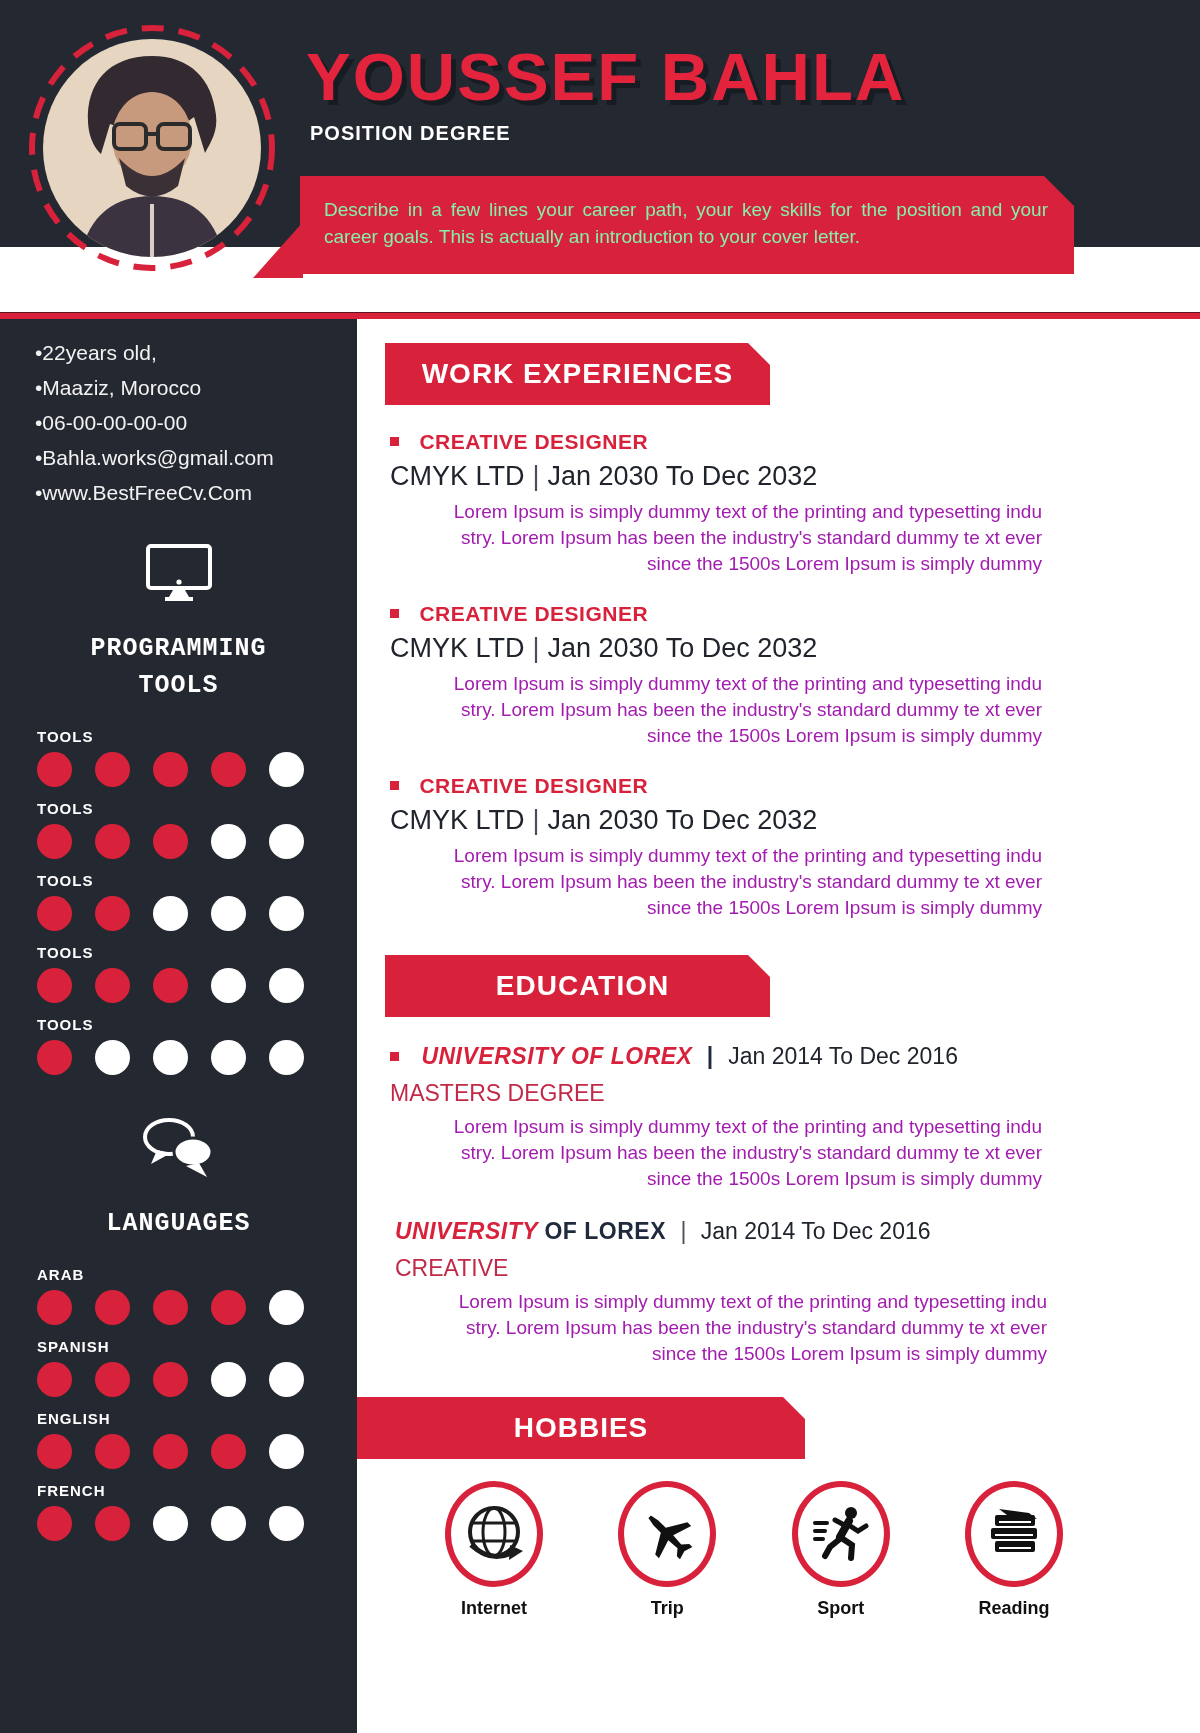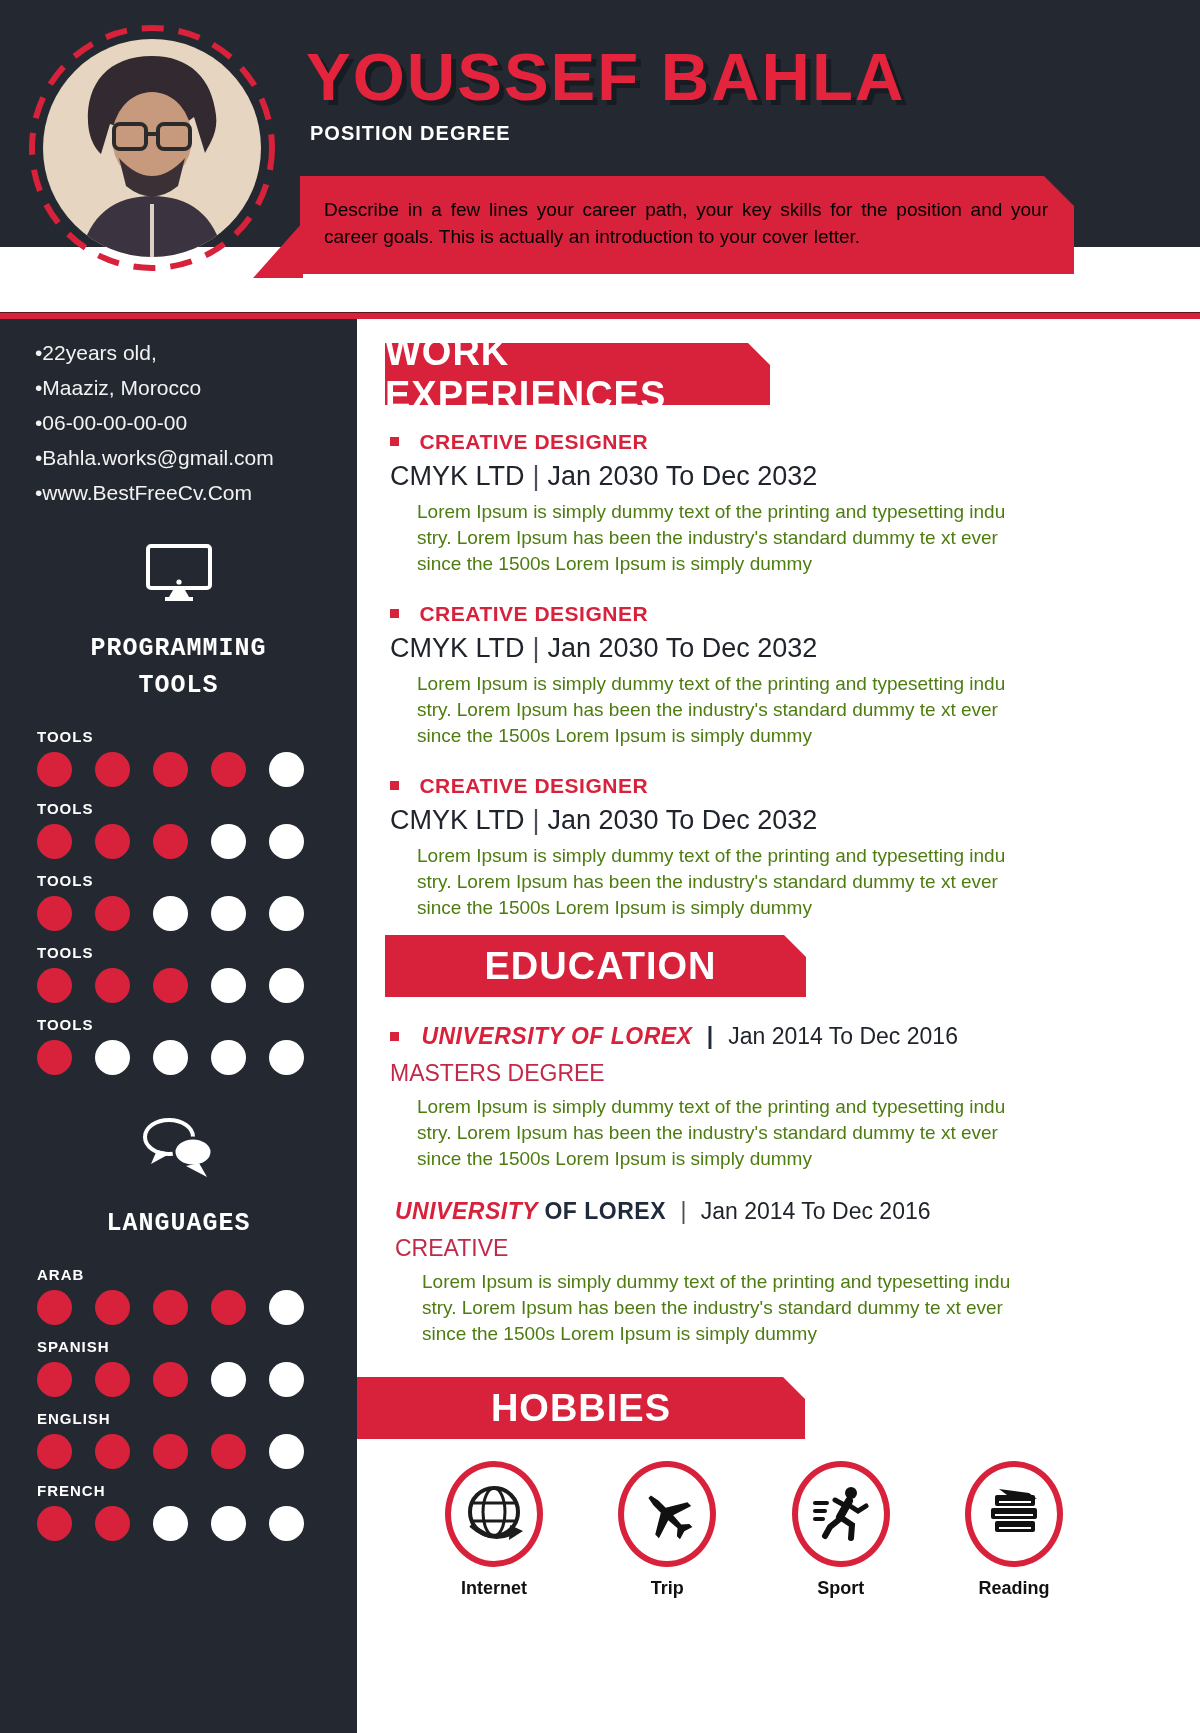--- a/index.html
+++ b/index.html
@@ -15,21 +15,21 @@
     position: absolute; left: 306px; top: 38px; margin: 0;
     font-size: 67px; font-weight: 700; letter-spacing: 2px; color: #e3243c;
     text-shadow: 5px 5px 0 #171b22; white-space: nowrap;
   }
   .position {
     position: absolute; left: 310px; top: 122px;
     font-size: 20px; font-weight: 700; letter-spacing: 1px; color: #ffffff;
   }
   .bubble {
     position: absolute; left: 300px; top: 176px; width: 774px; height: 98px;
-    background: #d8213a; color: #000000; padding: 20px 26px 0 24px;
+    background: #d8213a; color: #86efac; padding: 20px 26px 0 24px;
     clip-path: polygon(0 0, calc(100% - 30px) 0, 100% 30px, 100% 100%, 0 100%);
   }
   .bubble p { margin: 0; font-size: 19px; line-height: 27px; text-align: justify; }
   .bubble-tail {
     position: absolute; left: 253px; top: 222px; width: 50px; height: 56px;
     background: #d8213a; clip-path: polygon(100% 0, 100% 100%, 0 100%);
   }
   .stripe { position: absolute; left: 0; top: 312px; width: 1200px; height: 7px; background: #d8213a; border-top: 1px solid #5d1520; }
   
   .sidebar { position: absolute; left: 0; top: 319px; width: 357px; height: 1414px; background: #242830; }
@@ -42,32 +42,32 @@
   .dots { margin-bottom: 13px; height: 35px; white-space: nowrap; }
   .dot { display: inline-block; width: 35px; height: 35px; border-radius: 50%; margin-right: 23px; }
   .dot:last-child { margin-right: 0; }
   .dot-on { background: #d8213a; }
   .dot-off { background: #ffffff; }
   
   .main { position: absolute; left: 357px; top: 319px; width: 843px; }
   .banner {
     height: 62px; background: #d8213a; color: #ffffff;
     display: flex; align-items: center; justify-content: center;
-    font-size: 38px; font-weight: 700; letter-spacing: 1px;
+    font-size: 28px; font-weight: 700; letter-spacing: 1px;
     clip-path: polygon(0 0, calc(100% - 22px) 0, 100% 22px, 100% 100%, 0 100%);
   }
   .banner-work { width: 385px; margin: 24px 0 0 28px; }
-  .banner-edu { width: 421px; margin: 14px 0 0 28px; padding-left: 10px; }
+  .banner-edu { width: 385px; margin: 34px 0 0 28px; padding-left: 10px; }
   .banner-hobbies { width: 448px; margin: 30px 0 0 0; }
   .job { margin: 25px 0 0 33px; }
   .bullet-sq { display: inline-block; width: 9px; height: 9px; background: #d8213a; margin-right: 16px; vertical-align: 3px; }
   .job-title { color: #d8213a; font-size: 21px; font-weight: 700; letter-spacing: 0.5px; }
   .job-company { margin-top: 7px; font-size: 27px; color: #20242c; }
   .pipe { color: #4a4f59; font-weight: 400; padding: 0 8px; }
-  .desc { margin: 7px 0 0 27px; width: 625px; font-size: 19px; line-height: 26px; color: #4d7c0f; }
+  .desc { margin: 7px 0 0 27px; width: 625px; font-size: 19px; line-height: 26px; color: #a21caf; text-align: right; }
   .edu { margin: 26px 0 0 33px; }
   .edu-head { font-size: 23px; }
   .edu-school-red { color: #d8213a; font-weight: 700; letter-spacing: 0.5px; font-style: italic; }
   .edu-school-dark { color: #1f2a3c; font-weight: 700; letter-spacing: 0.5px; }
   .edu-dates { color: #20242c; }
   .edu-degree { margin-top: 10px; font-size: 23px; color: #c22847; }
   .edu-2 { margin-left: 38px; }
   
   .hobbies-row { display: flex; justify-content: space-between; width: 650px; margin: 22px 0 0 72px; }
   .hobby { width: 130px; text-align: center; }

